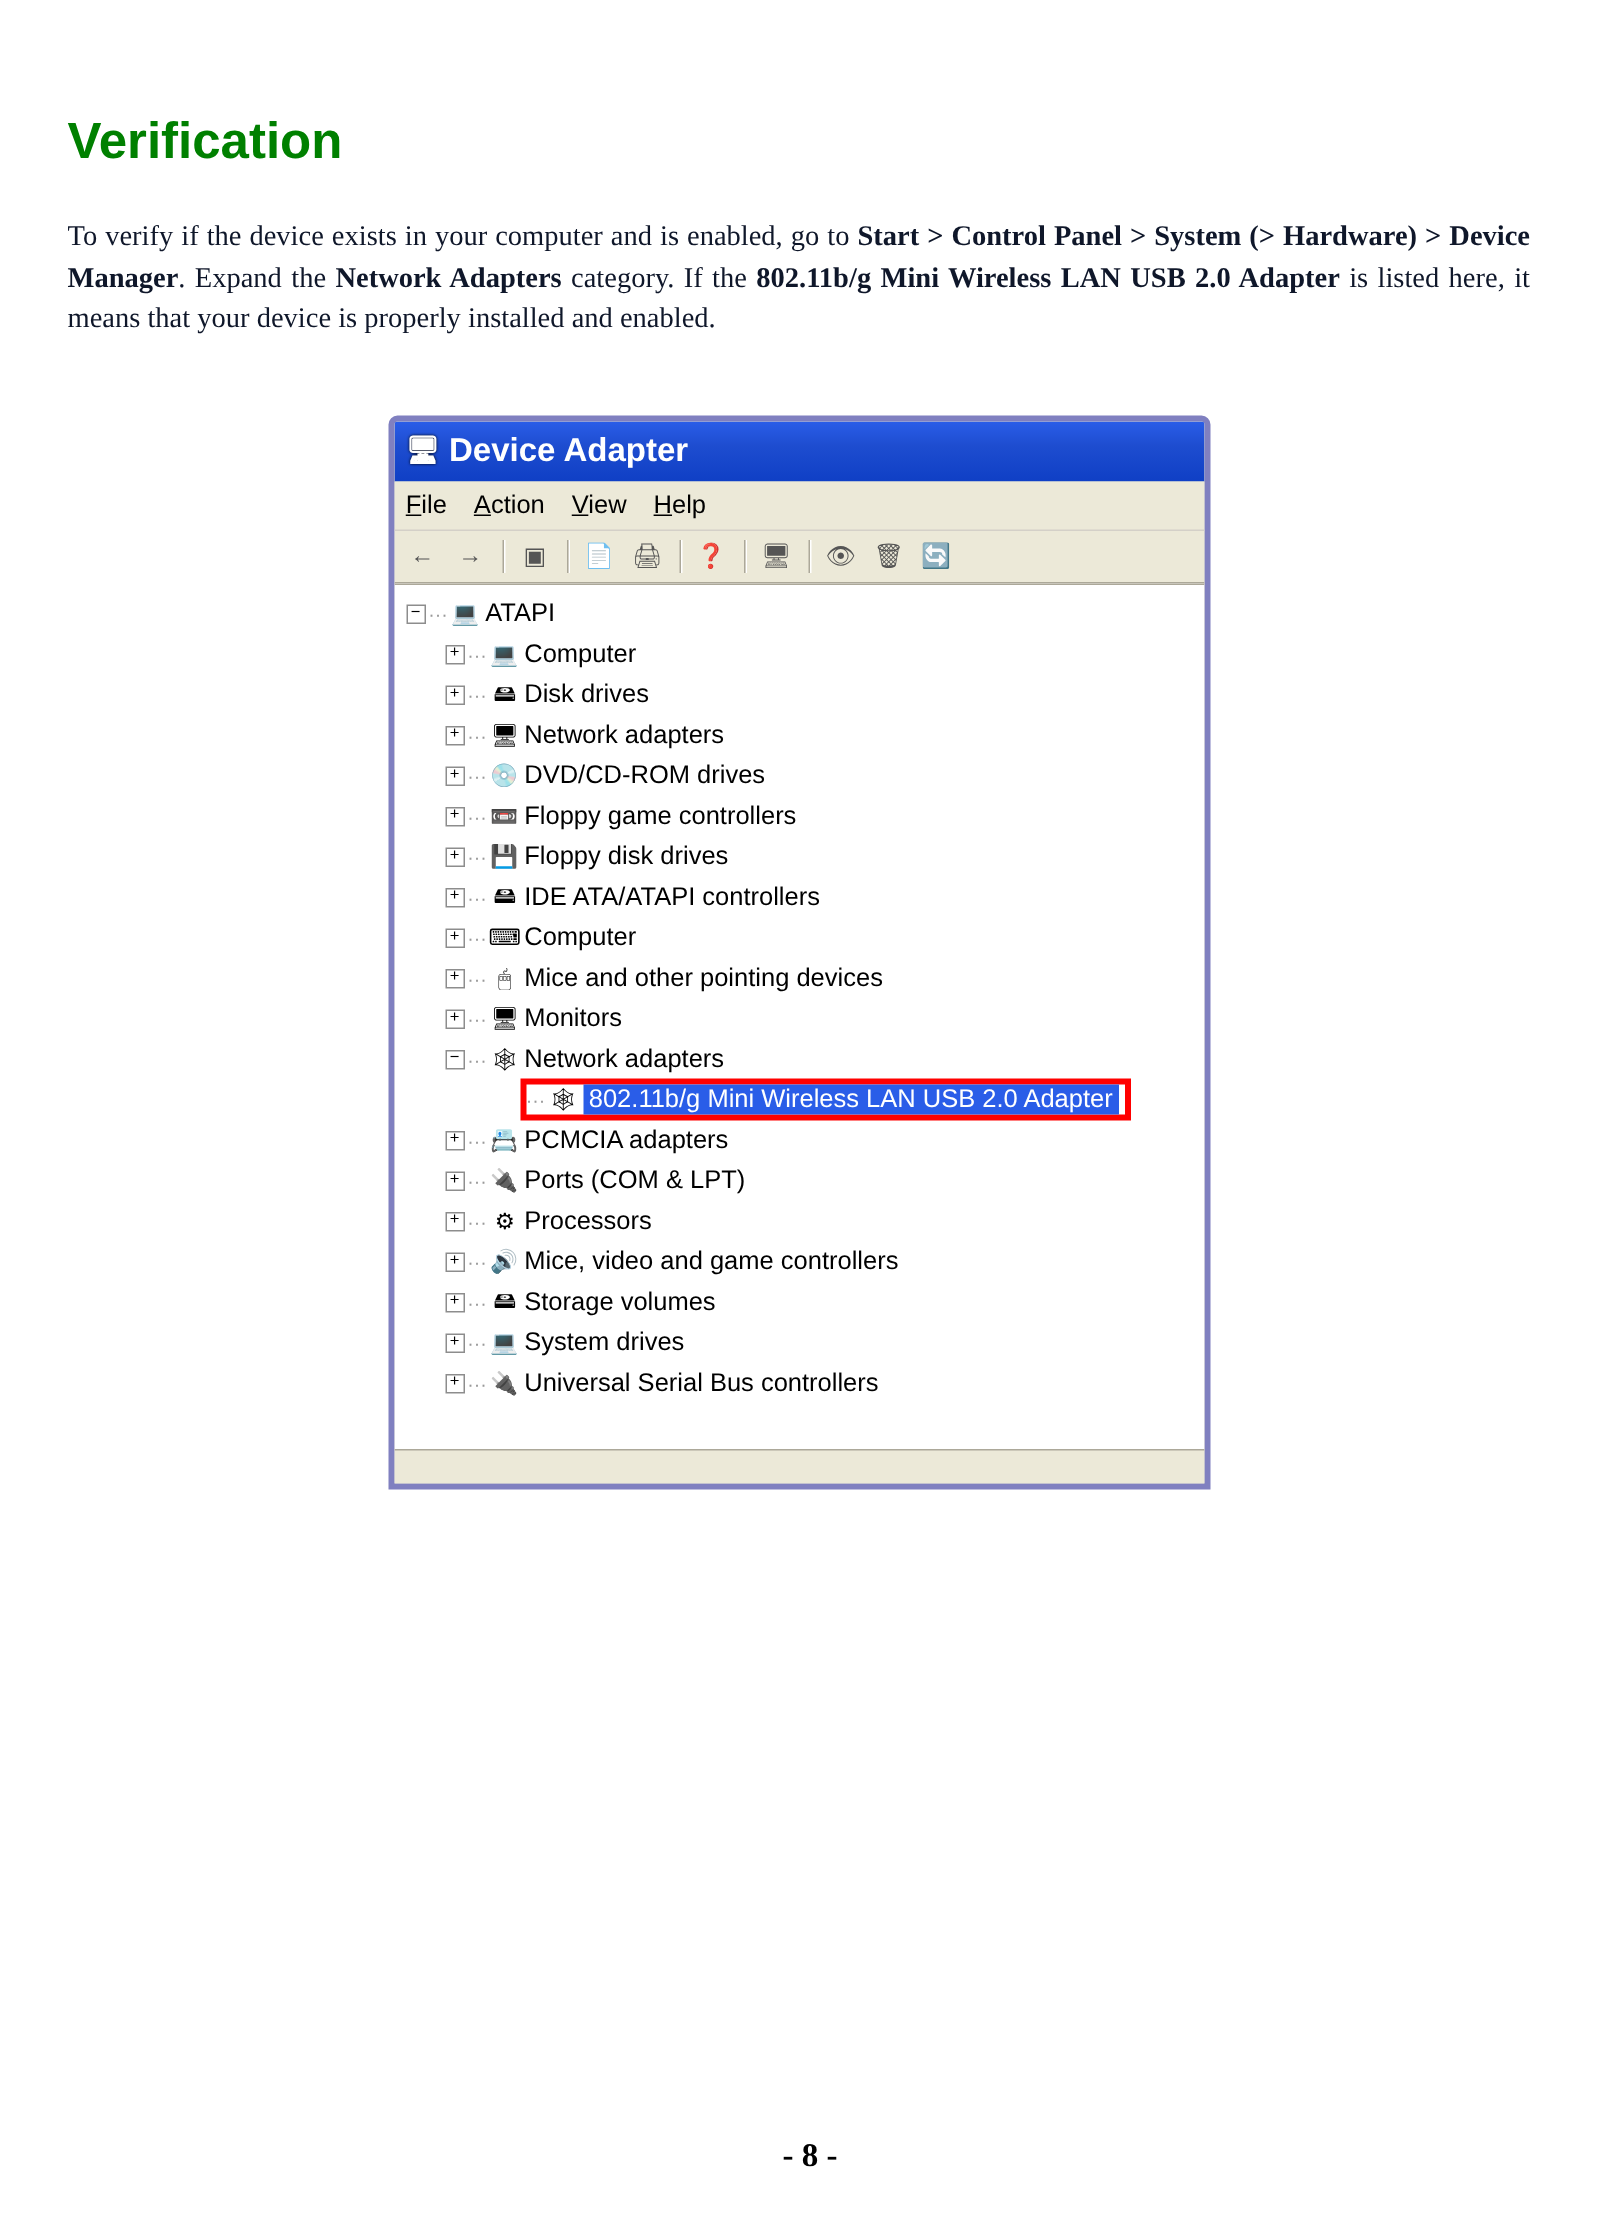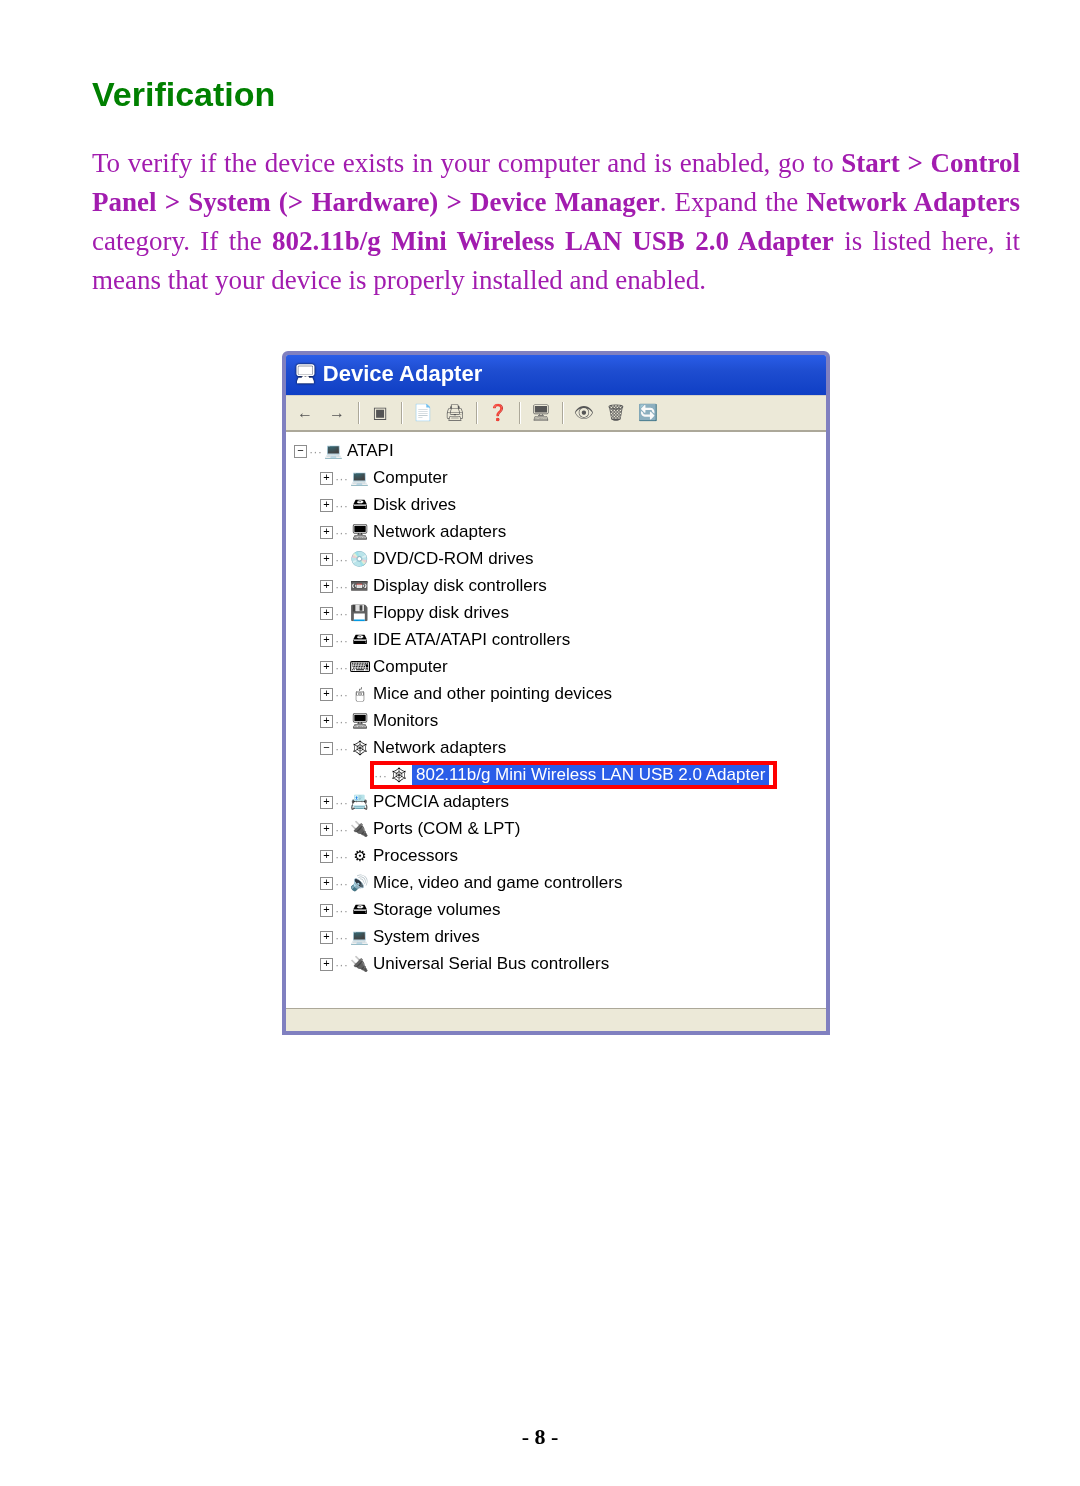--- a/index.html
+++ b/index.html
@@ -6,32 +6,32 @@
     margin: 0;
     padding: 0;
     background: #ffffff;
     font-family: "Times New Roman", Times, serif;
     width: 1080px;
     height: 1486px;
     position: relative;
     box-sizing: border-box;
   }
   .page {
-    padding: 75px 60px 0 92px;
+    padding: 75px 60px 0 45px;
   }
   .section-title {
     color: #008000;
     font-family: Arial, Helvetica, sans-serif;
     font-weight: bold;
     font-size: 34px;
     margin: 0 0 30px 0;
   }
   .paragraph {
-    font-size: 27px;
-    color: #a21caf;
+    font-size: 19px;
+    color: #0f172a;
     text-align: justify;
     line-height: 1.45;
     margin: 0 0 50px 0;
   }
   .paragraph .bold { font-weight: bold; }
   .app-wrap {
     display: flex;
     justify-content: center;
     margin-top: 10px;
   }
@@ -169,20 +169,26 @@
     <span>To verify if the device exists in your computer and is enabled, go to </span><span class="bold">Start &gt; Control Panel &gt; System (&gt; Hardware) &gt; Device Manager</span><span>. Expand the </span><span class="bold">Network Adapters</span><span> category. If the </span><span class="bold">802.11b/g Mini Wireless LAN USB 2.0 Adapter</span><span> is listed here, it means that your device is properly installed and enabled.</span>
   </p>
 
   <div class="app-wrap">
     <div class="app-window">
       <div class="title-bar">
         <span class="ti-icon">🖥</span>
         <span>Device Adapter</span>
       </div>
 
+      <div class="menubar">
+        <span><span class="underline">F</span><span></span>ile</span>
+        <span><span class="underline">A</span>ction</span>
+        <span><span class="underline">V</span>iew</span>
+        <span><span class="underline">H</span>elp</span>
+      </div>
 
       <div class="toolbar">
         <span class="tool-btn">←</span>
         <span class="tool-btn">→</span>
         <span class="tool-sep"></span>
         <span class="tool-btn">▣</span>
         <span class="tool-sep"></span>
         <span class="tool-btn">📄</span>
         <span class="tool-btn">🖨</span>
         <span class="tool-sep"></span>
@@ -226,21 +232,21 @@
             <div class="tree-row l1-pad">
               <span class="expander">+</span>
               <span class="dots">···</span>
               <span class="node-icon">💿</span>
               <span>DVD/CD-ROM drives</span>
             </div>
             <div class="tree-row l1-pad">
               <span class="expander">+</span>
               <span class="dots">···</span>
               <span class="node-icon">📼</span>
-              <span>Display disk controllers</span>
+              <span>Floppy game controllers</span>
             </div>
             <div class="tree-row l1-pad">
               <span class="expander">+</span>
               <span class="dots">···</span>
               <span class="node-icon">💾</span>
               <span>Floppy disk drives</span>
             </div>
             <div class="tree-row l1-pad">
               <span class="expander">+</span>
               <span class="dots">···</span>

